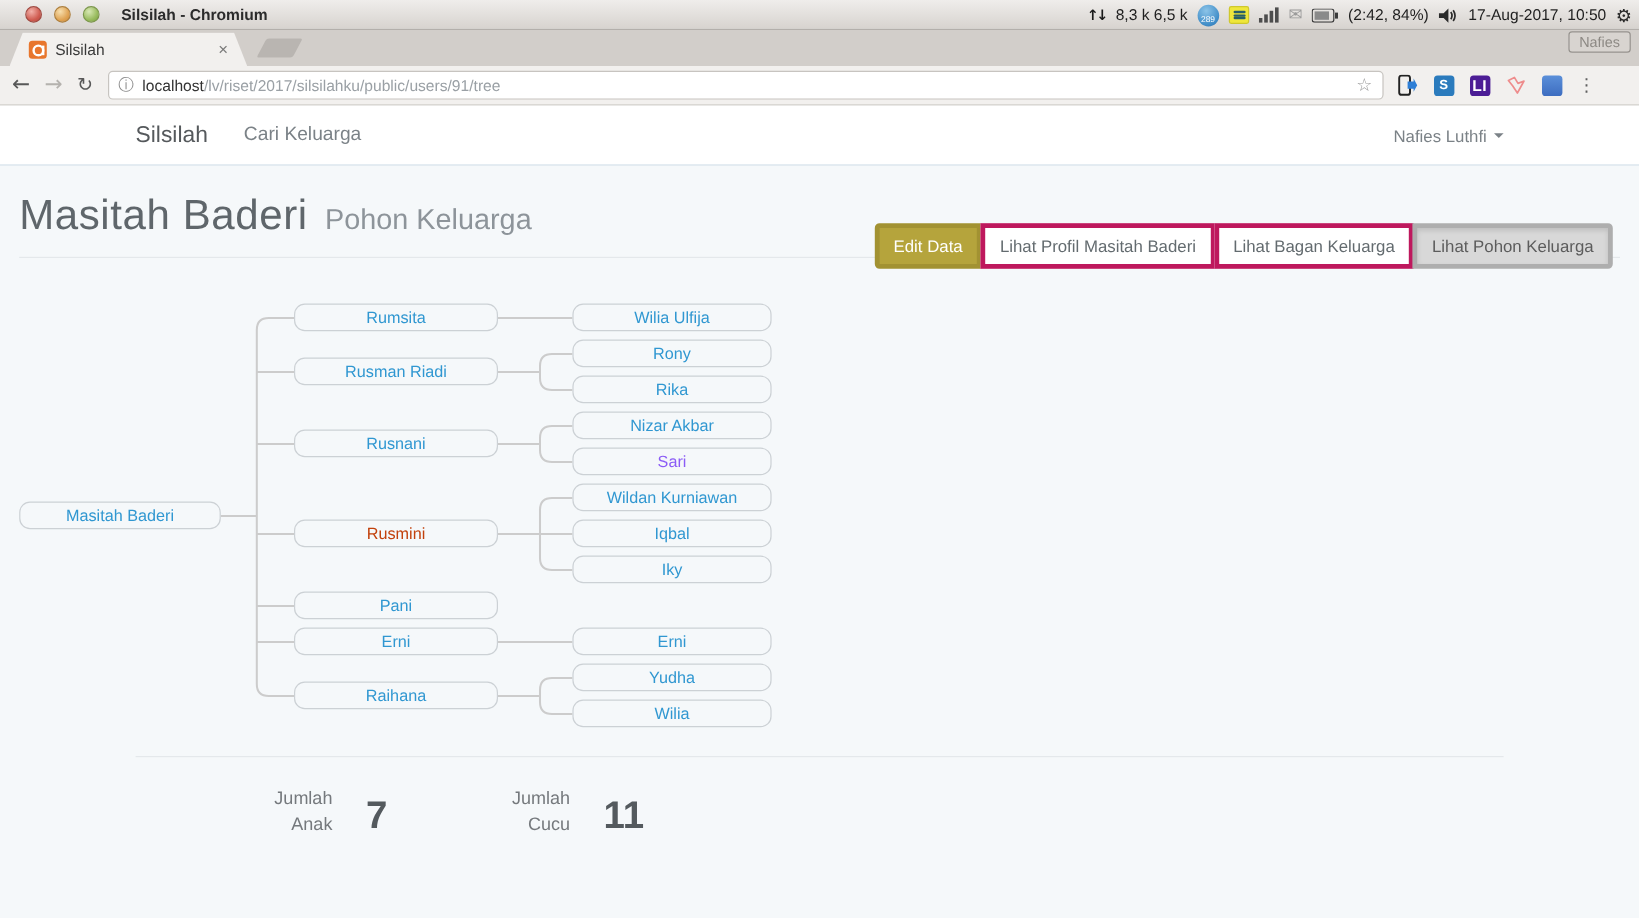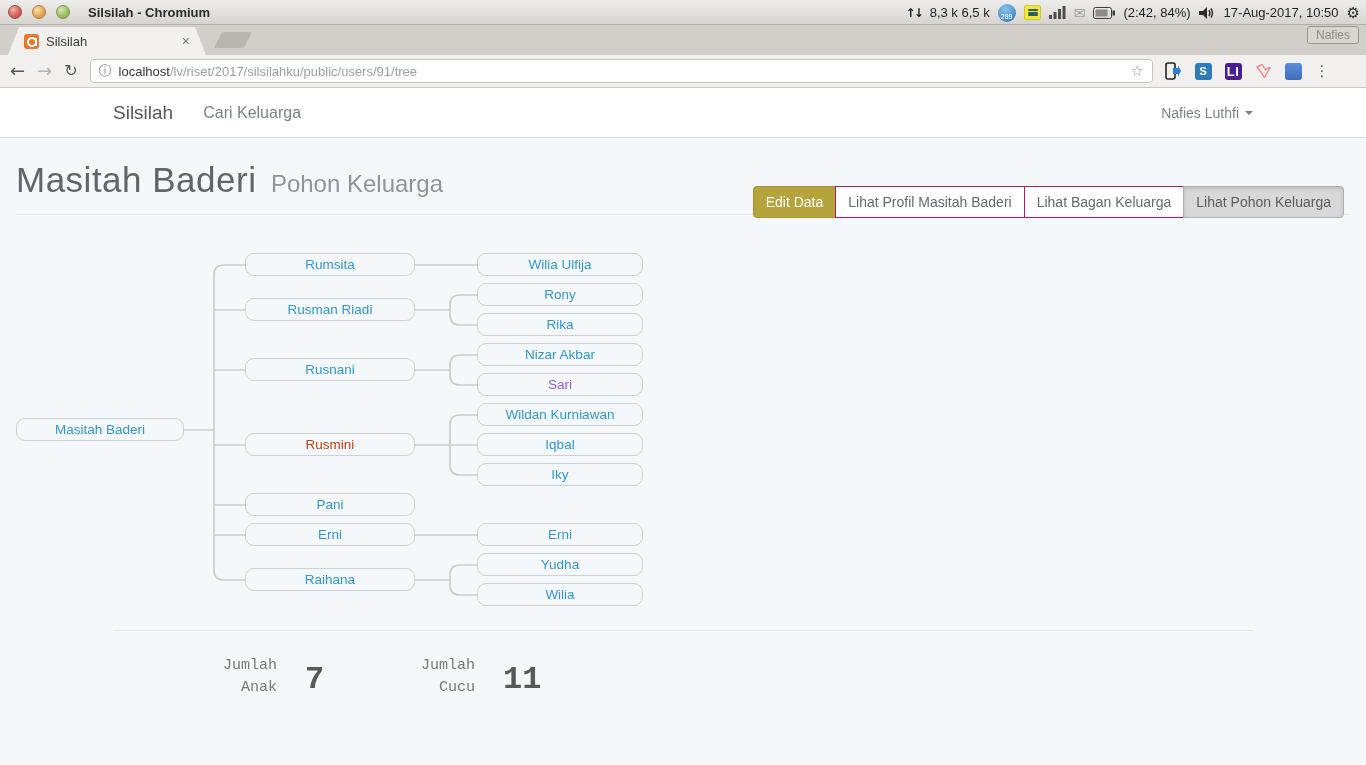--- a/index.html
+++ b/index.html
@@ -2,21 +2,21 @@
 <html><head>
 <meta charset="utf-8">
 <style>
   * { margin:0; padding:0; box-sizing:border-box; }
   html,body { width:1366px; height:765px; }
   body { font-family:"Liberation Sans", sans-serif; }
   .screen { position:relative; width:1366px; height:765px; overflow:hidden; background:#f5f8fa; }
 
   
   .titlebar { height:25px; background:linear-gradient(#efedeb,#d7d3cf); border-bottom:1px solid #b3afab;
-              display:flex; align-items:center; padding:0 8px; position:relative; }
+              display:flex; align-items:center; padding:0 21px; position:relative; }
   .win-btns { display:flex; gap:10px; align-items:center; margin-right:18px; }
   .wbtn { width:14px; height:14px; border-radius:50%; display:inline-block; }
   .wbtn.red    { background:radial-gradient(circle at 35% 30%, #f2b0a8, #cf5b50 62%, #b04a40); border:1px solid #a04a42; }
   .wbtn.yellow { background:radial-gradient(circle at 35% 30%, #f7dfae, #dfa252 62%, #c78a3e); border:1px solid #ad7f3e; }
   .wbtn.green  { background:radial-gradient(circle at 35% 30%, #d8e8b4, #97ba5c 62%, #7c9e47); border:1px solid #7c974c; }
   .win-title { font-size:13px; font-weight:bold; color:#2b2b2b; }
   .tray { position:absolute; right:6px; top:0; height:25px; display:flex; align-items:center; gap:8px;
           font-size:13px; color:#1f1f1f; }
   .glyph { font-family:"DejaVu Sans", sans-serif; }
   .updown { font-size:12px; font-weight:bold; letter-spacing:-2px; color:#1a1a1a; }
@@ -78,37 +78,37 @@
   .user-menu { margin-left:auto; font-size:14px; color:#7b8287; display:flex; align-items:center; gap:6px; }
   .caret { width:0; height:0; border-left:4px solid transparent; border-right:4px solid transparent;
          border-top:4px solid #7b8287; display:inline-block; }
 
   
   .content { position:relative; height:627px; background:#f5f8fa; }
   .page-header { margin:22px 16px 0 16px; padding-bottom:14px; border-bottom:1px solid #e4e8eb; }
   .page-title { font-size:35px; font-weight:normal; color:#5f666b; display:inline; letter-spacing:0.5px; }
   .page-subtitle { font-size:24px; color:#8d949a; margin-left:10px;text-align:right; }
   .actions { position:absolute; top:26px; right:22px; display:flex; }
-  .btn { font-size:14px; color:#636b6f; background:#fff; border:1px solid #be185d; padding:7px 12px;
+  .btn { font-size:14px; color:#636b6f; background:#fff; border:4px solid #be185d; padding:7px 12px;
          white-space:nowrap; margin-left:-1px; }
   .btn:first-child { border-radius:4px 0 0 4px; margin-left:0; }
   .btn:last-child { border-radius:0 4px 4px 0; }
   .btn-edit { color:#fff; border-color:#a29232; }
   .btn-active-gray { background:#d8d8d8; border-color:#aeaeae; color:#5c5c5c;
          box-shadow:inset 0 2px 4px rgba(0,0,0,0.12); }
 
   
   .tree { position:relative; height:372px; margin-top:33px; }
   .tree svg { position:absolute; left:0; top:0; }
   .node { position:absolute; height:23px; border:1.5px solid #ccd1d5; border-radius:9px;
          display:flex; align-items:center; justify-content:center; font-size:13.5px; background:transparent; }
 
   
   .bottom-rule { width:1140px; margin:10px auto 0; border:none; border-top:1px solid #e4e8eb; }
-  .stats { position:relative; width:1140px; margin:24px auto 0; height:70px;font-family:Liberation Mono, monospace; }
+  .stats { position:relative; width:1140px; margin:24px auto 0; height:70px; }
   .stat-label { position:absolute; width:164px; text-align:right; font-size:15px; line-height:22px; color:#75797d; }
   .stat-value { position:absolute; font-size:32px; font-weight:bold; color:#545a5e; }
   .sl1 { left:0; top:0; }
   .sv1 { left:192px; top:6px; }
   .sl2 { left:198px; top:0; }
   .sv2 { left:390px; top:6px; }
 </style>
 </head>
 <body>
 

